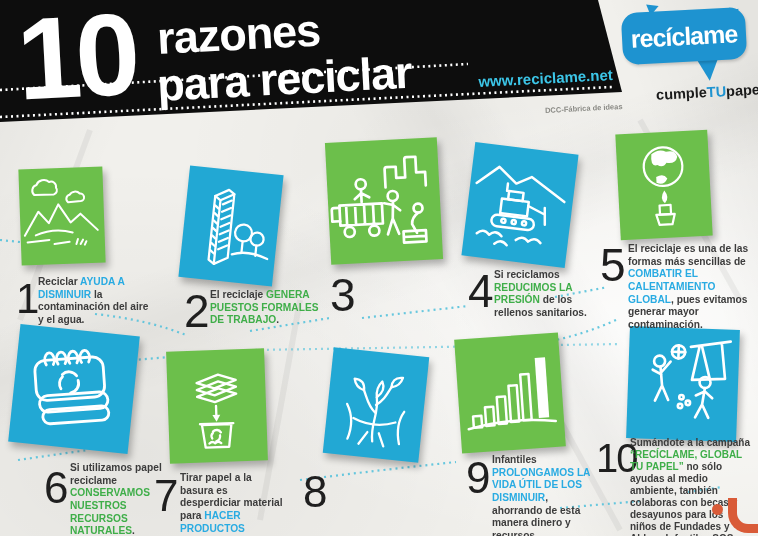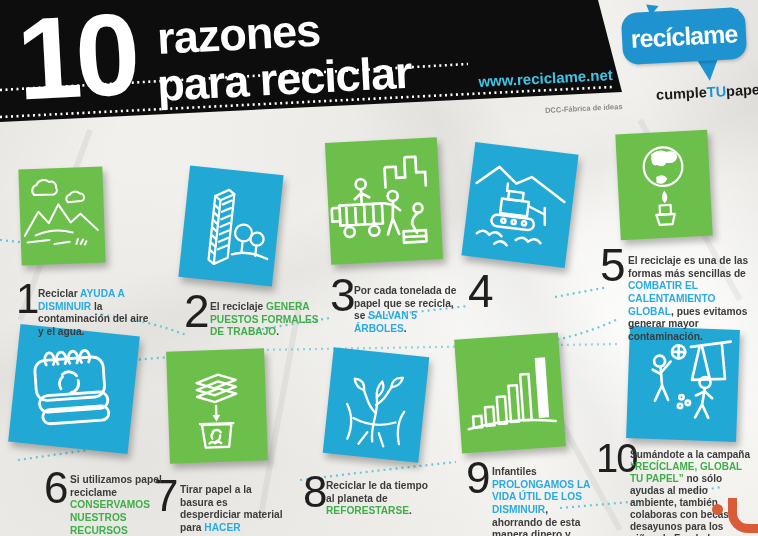--- a/index.html
+++ b/index.html
@@ -59,21 +59,21 @@
   .num1{left:16px;top:278px;font-size:42px;}
   .num2{left:184px;top:288px;font-size:46px;}
   .num3{left:330px;top:272px;font-size:46px;}
   .num4{left:468px;top:268px;font-size:46px;}
   .num5{left:600px;top:242px;font-size:46px;}
   .num6{left:44px;top:466px;font-size:44px;}
   .num7{left:154px;top:474px;font-size:44px;}
   .num8{left:303px;top:470px;font-size:44px;}
   .num9{left:466px;top:456px;font-size:44px;}
   .num10{left:596px;top:438px;font-size:40px;letter-spacing:-2px;}
-  .txt{position:absolute;font-size:10.2px;line-height:1.24;font-weight:bold;color:var(--body-text,#3c3c3c);margin-top:12px;}
+  .txt{position:absolute;font-size:10.2px;line-height:1.24;font-weight:bold;color:var(--body-text,#3c3c3c);}
   .txt .hl-blue{color:var(--hl-blue,#29abe2);}
   .txt .hl-green{color:var(--hl-green,#3fae49);}
   .t1{left:38px;top:276px;width:118px;}
   .t2{left:210px;top:289px;width:118px;}
   .t3{left:354px;top:273px;width:112px;}
   .t4{left:494px;top:269px;width:118px;}
   .t5{left:628px;top:243px;width:124px;}
   .t6{left:70px;top:462px;width:102px;}
   .t7{left:180px;top:472px;width:106px;}
   .t8{left:326px;top:468px;width:110px;}
@@ -268,24 +268,23 @@
   <div class="num num4">4</div>
   <div class="num num5">5</div>
   <div class="num num6">6</div>
   <div class="num num7">7</div>
   <div class="num num8">8</div>
   <div class="num num9">9</div>
   <div class="num num10">10</div>
 
   <div class="txt t1"><span>Reciclar </span><span class="hl-blue">AYUDA A DISMINUIR</span><span> la contaminación del aire y el agua.</span></div>
   <div class="txt t2"><span>El reciclaje </span><span class="hl-green">GENERA PUESTOS FORMALES DE TRABAJO</span><span>.</span></div>
-  <div class="txt t3"><span>Por cada tonelada de papel que se recicla, se </span><span class="hl-blue">SALVAN 5 ÁRBOLES</span><span>.</span></div>
+  <div class="txt t4"><span>Si reciclamos </span><span class="hl-green">REDUCIMOS LA PRESIÓN</span><span> de los rellenos sanitarios.</span></div>
   <div class="txt t5"><span>El reciclaje es una de las formas más sencillas de </span><span class="hl-blue">COMBATIR EL CALENTAMIENTO GLOBAL</span><span>, pues evitamos generar mayor contaminación.</span></div>
   <div class="txt t6"><span>Si utilizamos papel reciclame </span><span class="hl-green">CONSERVAMOS NUESTROS RECURSOS NATURALES</span><span>.</span></div>
   <div class="txt t7"><span>Tirar papel a la basura es desperdiciar material para </span><span class="hl-blue">HACER PRODUCTOS NUEVOS</span><span>.</span></div>
-  <div class="txt t8"><span>Reciclar le da tiempo al planeta de </span><span class="hl-green">REFORESTARSE</span><span>.</span></div>
   <div class="txt t9"><span>Infantiles </span><span class="hl-blue">PROLONGAMOS LA VIDA ÚTIL DE LOS DISMINUIR</span><span>, ahorrando de esta manera dinero y recursos.</span></div>
   <div class="txt t10"><span>Sumándote a la campaña </span><span class="hl-green">“RECÍCLAME, GLOBAL TU PAPEL”</span><span> no sólo ayudas al medio ambiente, también colaboras con becas y desayunos para los niños de Fundades y Aldeas Infantiles SOS.</span></div>
 
   <div class="orange-dot"></div>
   <div class="orange-u"></div>
 
 </div>
 
 </body></html>

